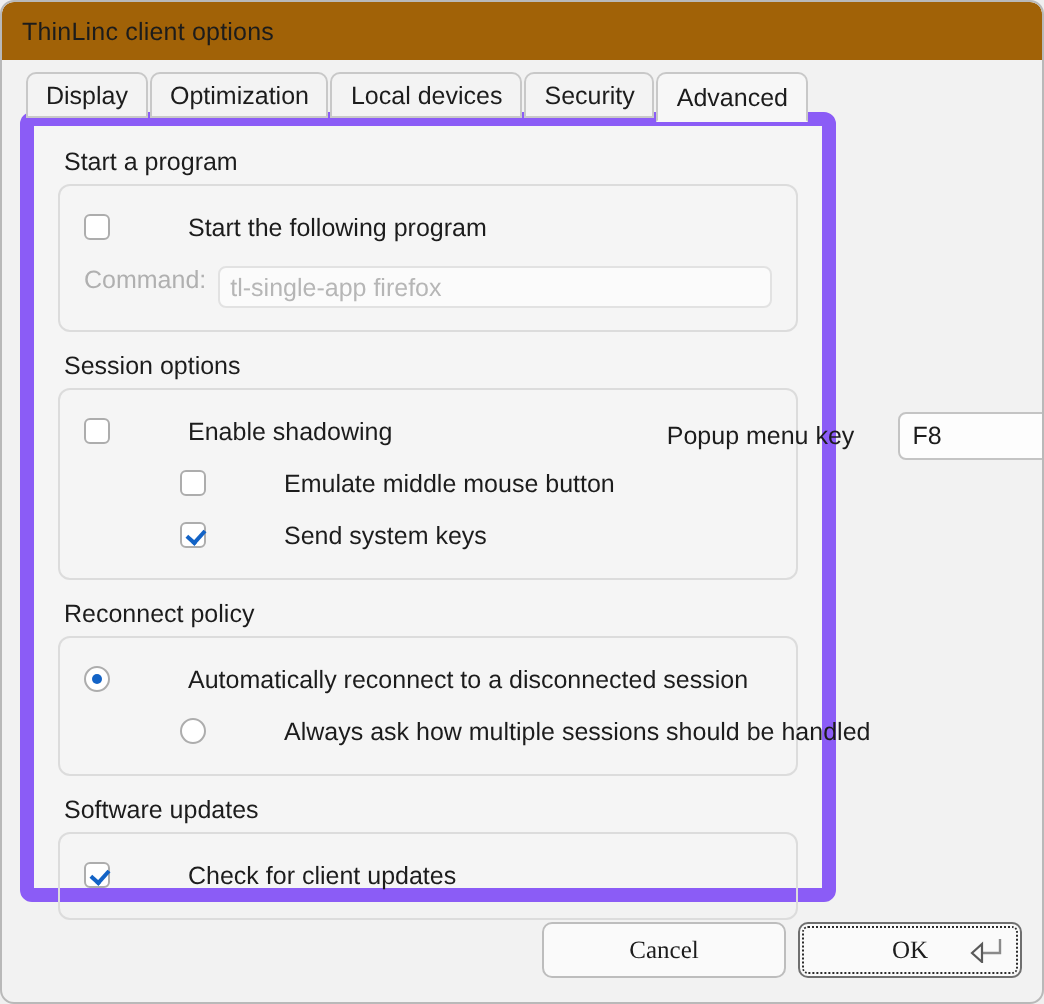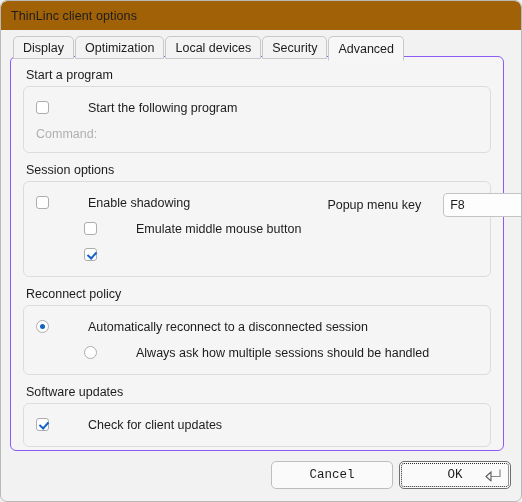--- a/index.html
+++ b/index.html
@@ -75,25 +75,25 @@
     line-height: 24px;
     position: relative;
     z-index: 4;
   }
 
   
   .panel {
     position: absolute;
     left: 9px;
     top: 55px;
-    width: 494px;
+    width: 408px;
     height: 395px;
     box-sizing: border-box;
     background: #f5f5f5;
-    border: 1px solid #8b5cf6;
+    border: 7px solid #8b5cf6;
     border-radius: 6px;
     padding: 11px 12px 0 12px;
     z-index: 1;
   }
 
   
   .group { margin-bottom: 10px; }
   .group-title {
     font-size: 12.5px;
     color: #1c1c1c;
@@ -255,21 +255,21 @@
     box-sizing: border-box;
   }
   .btn {
     position: absolute;
     top: 5px;
     height: 28px;
     box-sizing: border-box;
     background: #fafafa;
     border: 1px solid #bdbdbd;
     border-radius: 5px;
-    font-family: Liberation Mono, monospace;
+    font-family: Liberation Serif, serif;
     font-size: 12.5px;
     color: #1c1c1c;
     cursor: default;
     display: flex;
     align-items: center;
     justify-content: center;
   }
   .btn-cancel { left: 270px; width: 122px; }
   .btn-ok {
     left: 398px; width: 112px;
@@ -313,39 +313,41 @@
 
     <div class="group">
       <div class="group-title">Start a program</div>
       <div class="group-body">
         <div class="row">
           <span class="cbox"></span>
           <span class="ctl-label">Start the following program</span>
         </div>
         <div class="cmd-row">
           <span class="cmd-label">Command:</span>
+          <input class="cmd-input" type="text" disabled="" placeholder="tl-single-app firefox" style="">
         </div>
       </div>
     </div>
 
     <div class="group">
       <div class="group-title">Session options</div>
       <div class="group-body">
         <div class="session-wrap">
           <div class="session-left">
             <div class="row">
               <span class="cbox"></span>
               <span class="ctl-label">Enable shadowing</span>
             </div>
             <div class="row">
               <span class="cbox"></span>
               <span class="ctl-label">Emulate middle mouse button</span>
             </div>
             <div class="row">
               <span class="cbox checked"></span>
+              <span class="ctl-label">Send system keys</span>
             </div>
           </div>
           <div class="session-right">
             <span class="spin-label">Popup menu key</span>
             <div class="spinbox">
               <span class="spin-value">F8</span>
               <span class="spin-sep"></span>
               <span class="spin-arrows">
                 <span class="up"></span>
                 <span class="dn"></span>

